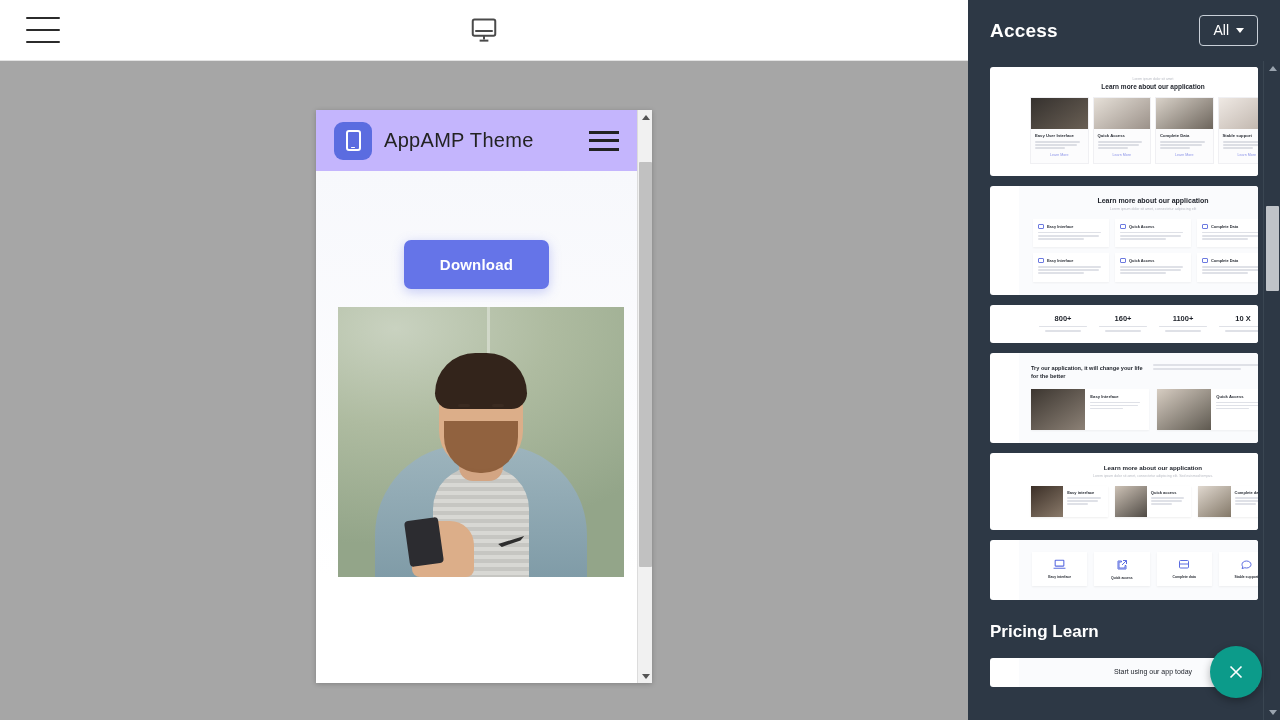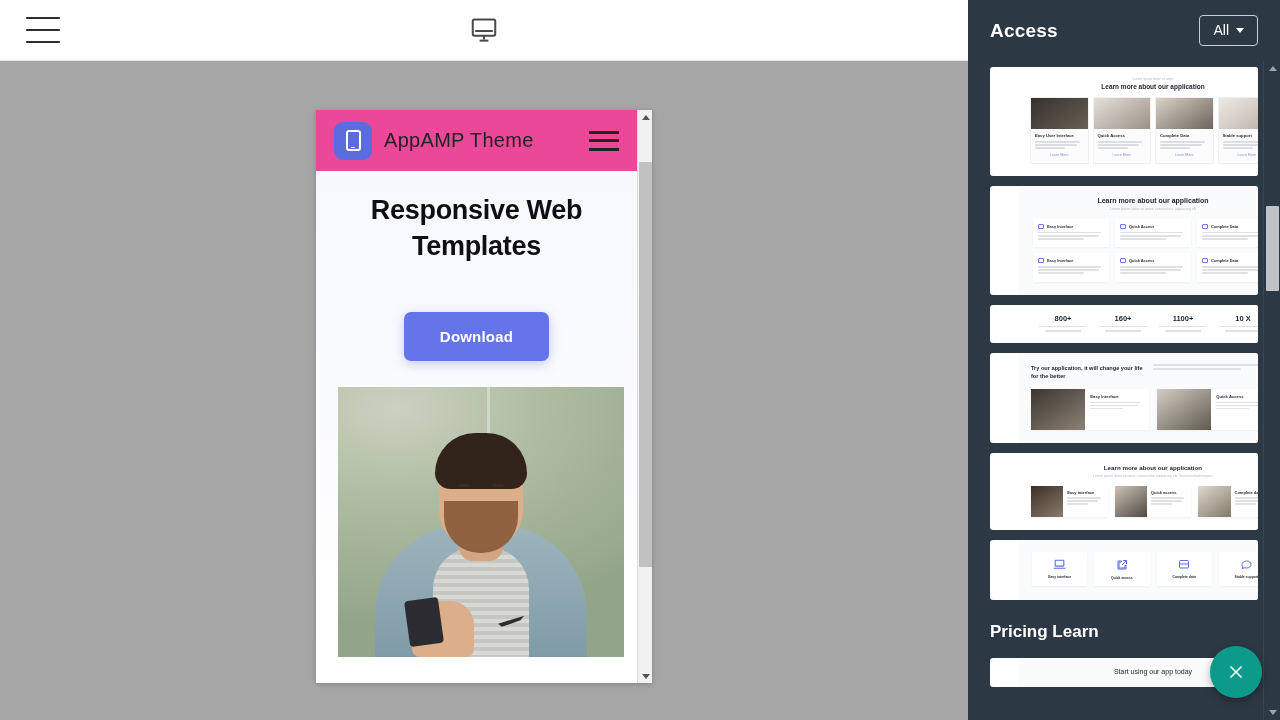--- a/index.html
+++ b/index.html
@@ -58,21 +58,21 @@
     overflow: hidden;
   }
   .phone-scroll {
     position: absolute; inset: 0 15px 0 0;
     overflow: hidden;
     background: #fff;
   }
 
   .site-nav {
     height: 61px;
-    background: #ec4899;
+    background: #c4b5fd;
     display: flex; align-items: center;
     padding: 0 18px;
     position: relative;
     z-index: 3;
   }
   .logo-box {
     width: 38px; height: 38px; border-radius: 9px;
     background: #5b6ce0;
     display: flex; align-items: center; justify-content: center;
     flex: none;
@@ -100,21 +100,21 @@
 
   .hero {
     background: linear-gradient(180deg,#f7f8fc 0%, #ffffff 100%);
     padding: 22px 22px 0 22px;
     text-align: center;
   }
   .hero h1 {
     font-size: 27px; line-height: 1.33; font-weight: bold; color: #0f0f11;
     letter-spacing: -.3px;
   }
-  .hero .cta-wrap { padding: 47px 0 26px; }
+  .hero .cta-wrap { padding: 47px 0 18px; }
   .btn-download {
     display: inline-block;
     background: #6574e8;
     color: #fff;
     font-size: 15px; font-weight: bold;
     padding: 16px 36px;
     border: none; border-radius: 7px;
     box-shadow: 0 3px 12px rgba(101,116,232,.35);
     cursor: pointer;
     letter-spacing: .2px;
@@ -382,21 +382,20 @@
             </div>
             <div class="brand">AppAMP Theme</div>
             <div class="site-burger">
               <i></i>
                 <i></i>
                 <i></i>
             </div>
           </div>
 
           <div class="hero">
-            <h1>Responsive Web Templates</h1>
             <div class="cta-wrap">
               <button class="btn-download">Download</button>
             </div>
             <div class="hero-photo">
               <div class="bg"></div>
               <div class="window"></div>
               <div class="torso"></div>
               <div class="shirt"></div>
               <div class="swoosh"></div>
               <div class="neck"></div>

